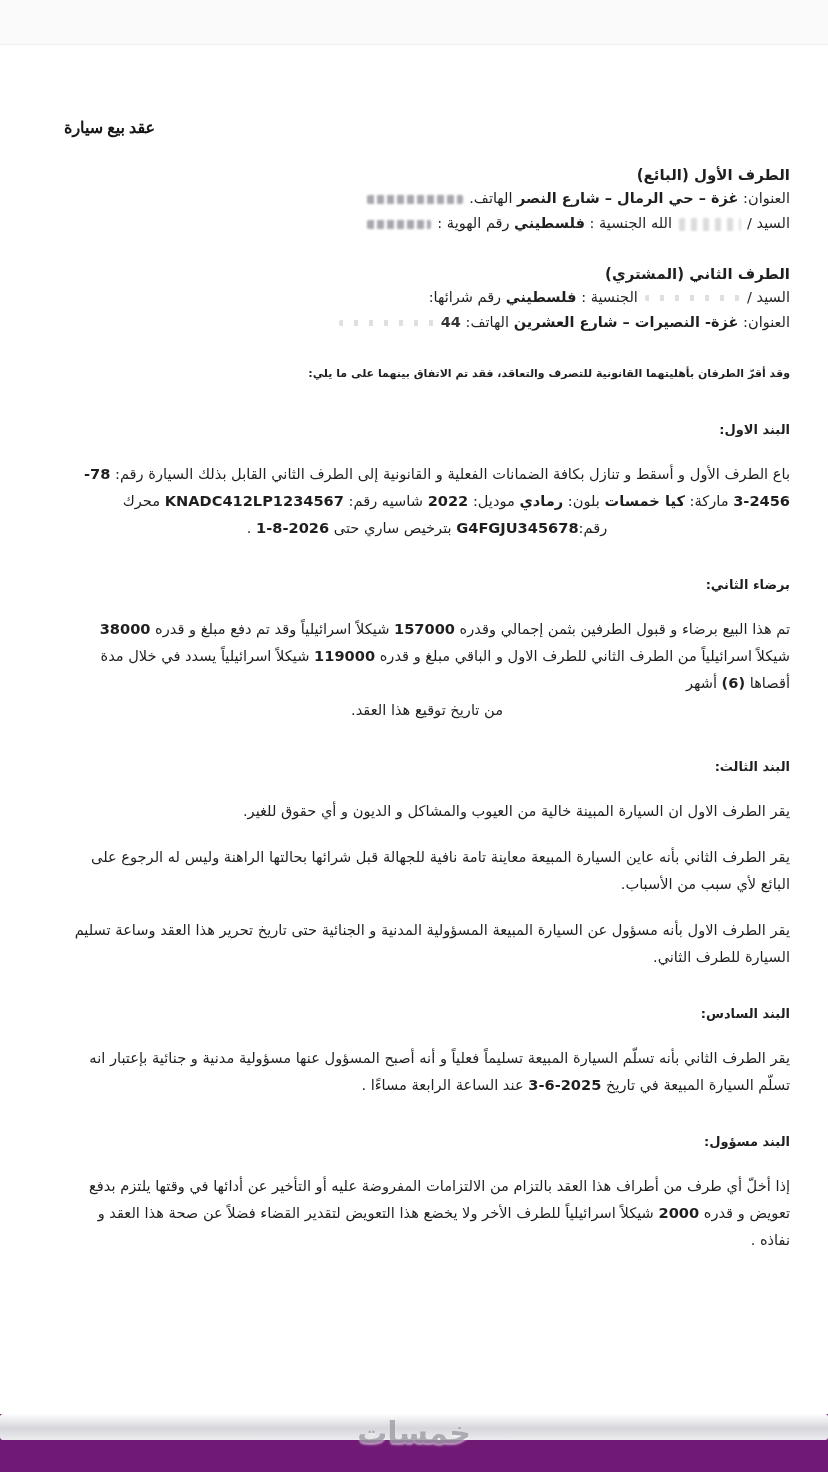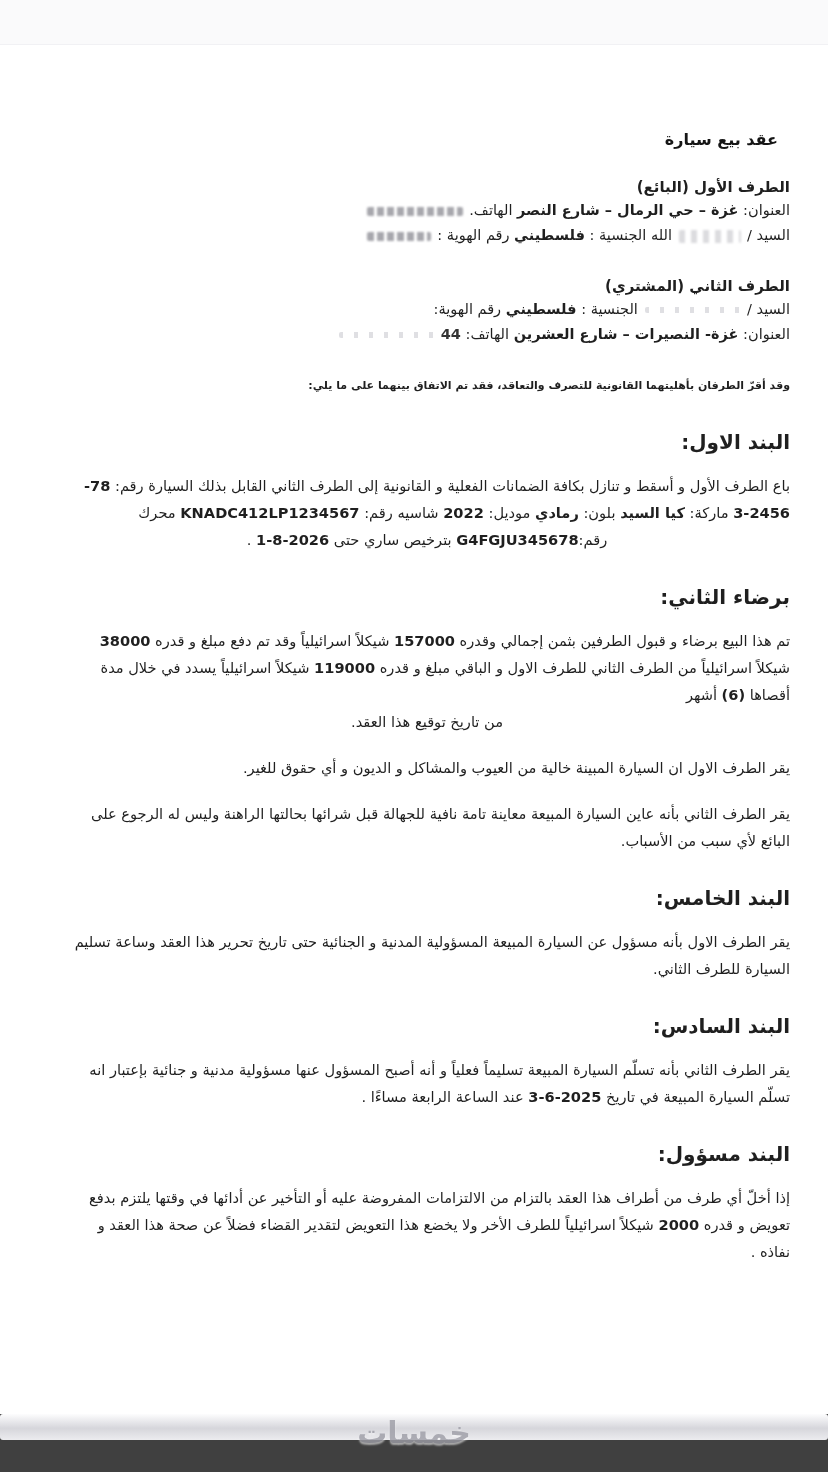--- a/index.html
+++ b/index.html
@@ -2,48 +2,48 @@
 <html><head>
 <meta charset="utf-8">
 <style>
   html,body{margin:0;padding:0;background:#ffffff;}
   .page{
     position:relative;width:828px;height:1472px;background:#ffffff;overflow:hidden;
     font-family:"DejaVu Sans","Liberation Sans",sans-serif;color:#1f1f1f;
   }
   .top-band{position:absolute;top:0;left:0;right:0;height:44px;background:#fafafb;border-bottom:1px solid #f1f1f4;}
   .doc{position:absolute;top:0;left:0;right:0;padding:118px 38px 0 64px;direction:rtl;}
-  .title{font-size:16px;font-weight:bold;text-align:right;margin:12px;color:#161616;}
+  .title{font-size:16px;font-weight:bold;text-align:left;margin:0;color:#161616;font-family:Liberation Serif, serif;}
   .intro{margin:30px 0 0;font-size:15px;font-weight:bold;line-height:24px;text-align:right;}
   .party{margin-top:27px;}
   .party h2{font-size:15px;font-weight:bold;margin:0;line-height:22px;}
   .party p{margin:0;font-size:14.5px;line-height:25px;text-align:right;}
   .agreement{margin:27px 0 0;font-size:11px;line-height:24px;text-align:right;}
   .agreement b,.intro b{font-weight:bold;}
-  .clause-h{font-size:20px;font-weight:bold;margin:33px 0 0;line-height:22px;}
+  .clause-h{font-size:13px;font-weight:bold;margin:33px 0 0;line-height:22px;}
   .clause-body{margin:19px 0 0;font-size:14.6px;line-height:27px;text-align:right;}
   .last-center{margin:0;font-size:14.6px;line-height:27px;text-align:center;}
   b{font-weight:bold;}
   .redact{
     display:inline-block;height:13px;vertical-align:middle;border-radius:2px;margin:0 2px;
     background:repeating-linear-gradient(90deg,rgba(140,140,150,.30) 0 6px,rgba(255,255,255,0) 6px 12px);
     filter:blur(1px);
   }
   .redact.digits{
     height:9px;
     background:repeating-linear-gradient(90deg,rgba(80,80,92,.5) 0 7px,rgba(255,255,255,0) 7px 10px);
     filter:blur(.8px);
   }
   .redact.light{
     height:6px;
     background:repeating-linear-gradient(90deg,rgba(150,150,162,.30) 0 4px,rgba(255,255,255,0) 4px 15px);
     filter:blur(.6px);
   }
   .frag{opacity:.9;}
-  .footer{position:absolute;left:0;right:0;bottom:0;height:58px;background:#404040;}
+  .footer{position:absolute;left:0;right:0;bottom:0;height:58px;background:#701a75;}
   .edge-bar{
     position:absolute;top:0;left:0;right:0;height:26px;border-radius:3px;
     background:linear-gradient(#fdfdfe,#d6d6db 55%,#ececef);
   }
   .watermark{
     position:absolute;top:1px;left:0;right:0;text-align:center;
     font-size:30px;font-weight:bold;color:#9d9da6;opacity:.8;
     filter:blur(.6px);letter-spacing:1px;
     text-shadow:0 2px 2px rgba(255,255,255,.7);
   }
@@ -59,48 +59,48 @@
 
 
     <section class="party">
       <h2>الطرف الأول (البائع)</h2>
       <p><span>العنوان: </span><b>غزة – حي الرمال – شارع النصر</b><span> الهاتف. </span><span class="redact digits" style="width: 96px;"></span></p>
       <p><span>السيد / </span><span class="redact" style="width: 62px;"></span><span> الله  الجنسية : </span><b>فلسطيني</b><span> رقم الهوية : </span><span class="redact digits" style="width: 64px;"></span></p>
     </section>
 
     <section class="party">
       <h2>الطرف الثاني (المشتري)</h2>
-      <p><span>السيد /  </span><span class="redact light" style="width: 96px;"></span><span>  الجنسية : </span><b>فلسطيني</b><span> رقم الهوية:</span></p>
+      <p><span>السيد /  </span><span class="redact light" style="width: 96px;"></span><span>  الجنسية : </span><b>فلسطيني</b><span> رقم شرائها:</span></p>
       <p><span>العنوان: </span><b>غزة- النصيرات – شارع العشرين</b><span>  الهاتف: </span><b class="frag">44</b><span class="redact light" style="width: 100px;"></span></p>
     </section>
 
     <p class="agreement"><b>وقد أقرّ الطرفان بأهليتهما القانونية للتصرف والتعاقد، فقد تم الاتفاق بينهما على ما يلي:</b></p>
 
     <section class="clause">
       <h2 class="clause-h">البند الاول:</h2>
-      <p class="clause-body"><span>باع الطرف الأول و أسقط و تنازل بكافة الضمانات الفعلية و القانونية إلى الطرف الثاني القابل بذلك السيارة رقم: </span><b>78-2456-3</b><span> ماركة: </span><b>كيا السيد</b><span> بلون: </span><b>رمادي</b><span> موديل: </span><b>2022</b><span> شاسيه رقم: </span><b>KNADC412LP1234567</b><span>  محرك</span></p>
+      <p class="clause-body"><span>باع الطرف الأول و أسقط و تنازل بكافة الضمانات الفعلية و القانونية إلى الطرف الثاني القابل بذلك السيارة رقم: </span><b>78-2456-3</b><span> ماركة: </span><b>كيا خمسات</b><span> بلون: </span><b>رمادي</b><span> موديل: </span><b>2022</b><span> شاسيه رقم: </span><b>KNADC412LP1234567</b><span>  محرك</span></p>
       <p class="last-center"><span>رقم:</span><b>G4FGJU345678</b><span> بترخيص ساري حتى </span><b>2026-8-1</b><span> .</span></p>
     </section>
 
     <section class="clause">
       <h2 class="clause-h">برضاء الثاني:</h2>
       <p class="clause-body"><span>تم هذا البيع برضاء و قبول الطرفين بثمن إجمالي وقدره </span><b>157000</b><span> شيكلاً اسرائيلياً وقد تم دفع مبلغ و قدره </span><b>38000</b><span> شيكلاً اسرائيلياً من الطرف الثاني للطرف الاول و الباقي مبلغ و قدره </span><b>119000</b><span> شيكلاً اسرائيلياً يسدد في خلال مدة أقصاها </span><b>(6)</b><span> أشهر</span></p>
       <p class="last-center"><span>من تاريخ توقيع هذا العقد.</span></p>
     </section>
 
     <section class="clause">
+      <h2 class="clause-h">البند الثالث:</h2>
       <p class="clause-body"><span>يقر الطرف الاول ان السيارة المبينة خالية من العيوب والمشاكل و الديون و أي حقوق للغير.</span></p>
     </section>
 
     <section class="clause">
       <p class="clause-body"><span>يقر الطرف الثاني بأنه عاين السيارة المبيعة معاينة تامة نافية للجهالة قبل شرائها بحالتها الراهنة وليس له الرجوع على البائع لأي سبب من الأسباب.</span></p>
     </section>
 
     <section class="clause">
-      <h2 class="clause-h">البند الخامس:</h2>
       <p class="clause-body"><span>يقر الطرف الاول بأنه مسؤول عن السيارة المبيعة المسؤولية المدنية و الجنائية حتى تاريخ تحرير هذا العقد وساعة تسليم السيارة للطرف الثاني.</span></p>
     </section>
 
     <section class="clause">
       <h2 class="clause-h">البند السادس:</h2>
       <p class="clause-body"><span>يقر الطرف الثاني بأنه تسلّم السيارة المبيعة تسليماً فعلياً و أنه أصبح المسؤول عنها مسؤولية مدنية و جنائية بإعتبار انه تسلّم السيارة المبيعة في تاريخ </span><b>2025-6-3</b><span> عند الساعة الرابعة مساءًا .</span></p>
     </section>
 
     <section class="clause">
       <h2 class="clause-h">البند مسؤول:</h2>

